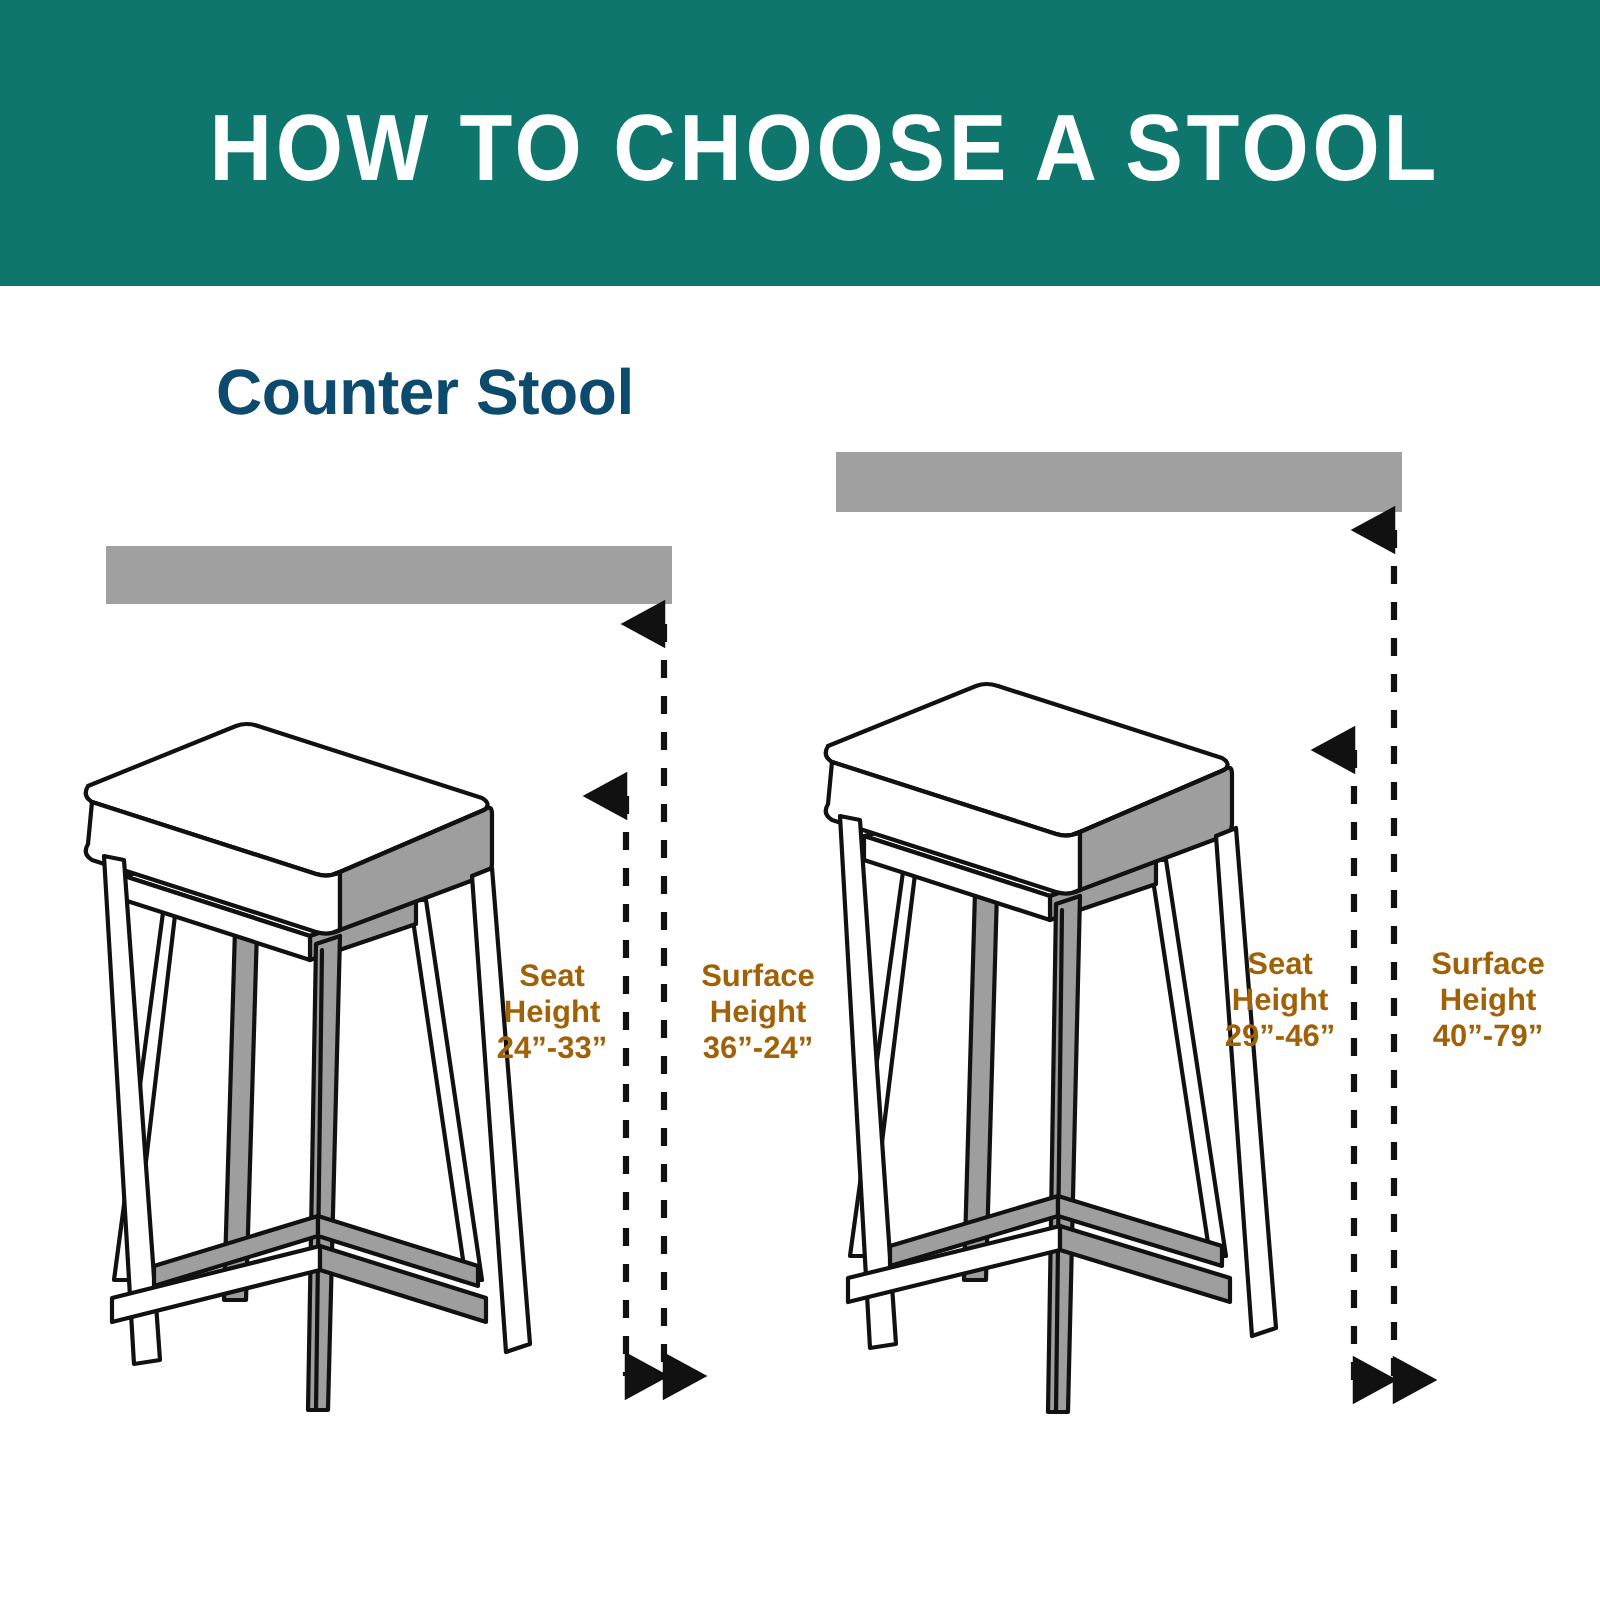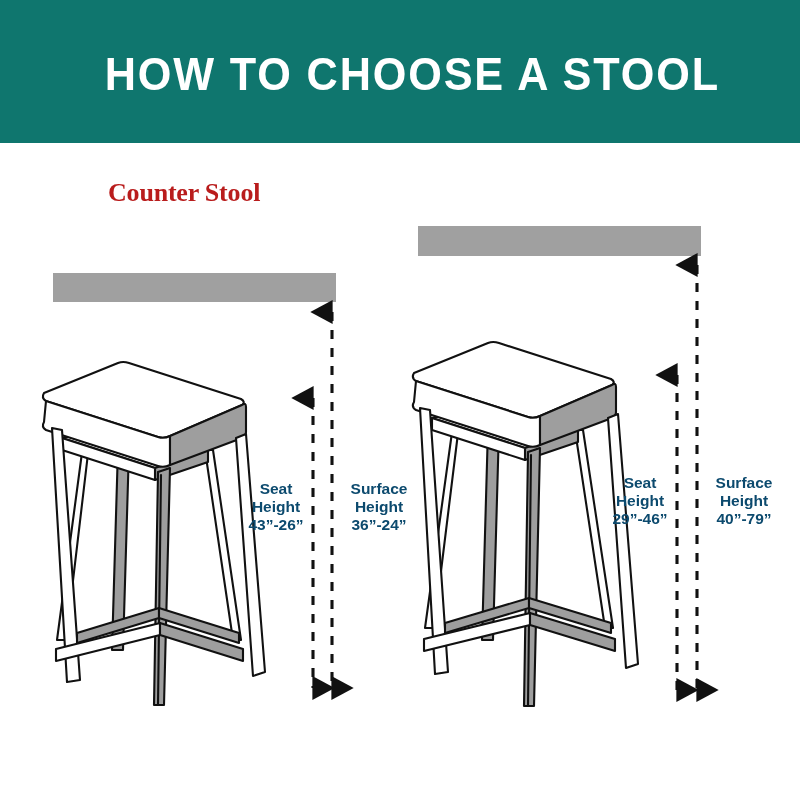--- a/index.html
+++ b/index.html
@@ -41,27 +41,26 @@
     letter-spacing: 2.0px;
     transform: scaleX(0.92);
     transform-origin: center center;
     white-space: nowrap;
     line-height: 1;
     margin-top: 3px;
   }
   
   .col-title {
     position: absolute;
-    font-size: 26px;
+    font-size: 32px;
     font-weight: bold;
-    color: #b91c1c;
+    color: #0c4a6e;
     white-space: nowrap;
     letter-spacing: -0.2px;
     line-height: 1;
-    font-family: Liberation Serif, serif;
   }
   #title-counter { left: 108px; top: 180px; }
   #title-bar     { left: 495px; top: 180px; }
 
   
   .surface-bar {
     position: absolute;
     background: #a0a0a0;
   }
   #surface-left  { left: 53px;  top: 273px; width: 283px; height: 29px; }
@@ -78,21 +77,21 @@
     left: 0; top: 0;
     width: 800px; height: 800px;
     pointer-events: none;
   }
 
   
   .dim-label {
     position: absolute;
     font-size: 15.5px;
     font-weight: bold;
-    color: #0c4a6e;
+    color: #a16207;
     text-align: center;
     line-height: 1.16;
     white-space: nowrap;
   }
   #label-seat-left     { left: 243px; top: 480px; width: 66px; }
   #label-surface-left  { left: 338px; top: 480px; width: 82px; }
   #label-seat-right    { left: 607px; top: 474px; width: 66px; }
   #label-surface-right { left: 703px; top: 474px; width: 82px; }
   .dim-label span { display: block; }
 </style>
@@ -203,21 +202,21 @@
     </g>
 
     <g>
       <line x1="697" y1="265" x2="697" y2="690" stroke="#111111" stroke-width="3.1" stroke-dasharray="9 9" marker-start="url(#arrUp)" marker-end="url(#arrDn)"></line>
     </g>
   </svg>
 
   <div class="dim-label" id="label-seat-left">
     <span>Seat</span>
     <span>Height</span>
-    <span>43”-26”</span>
+    <span>24”-33”</span>
   </div>
 
   <div class="dim-label" id="label-surface-left">
     <span>Surface</span>
     <span>Height</span>
     <span>36”-24”</span>
   </div>
 
   <div class="dim-label" id="label-seat-right">
     <span>Seat</span>

